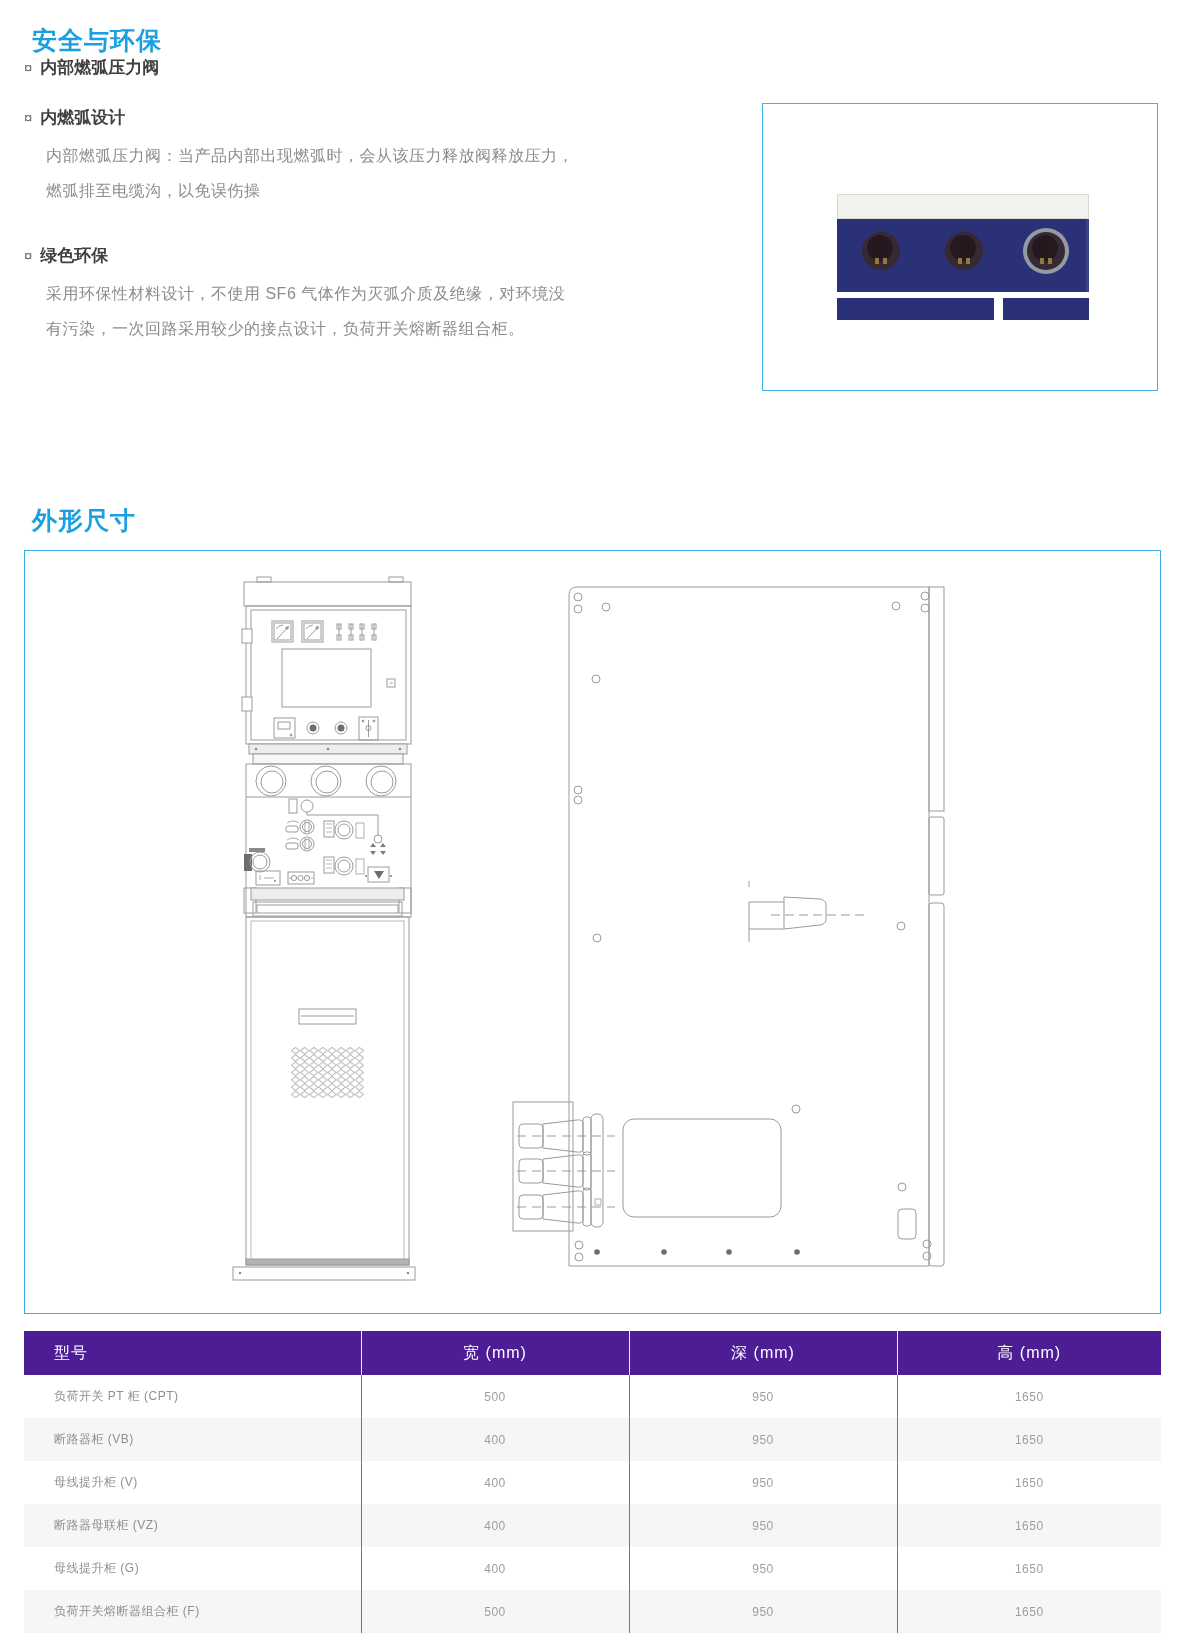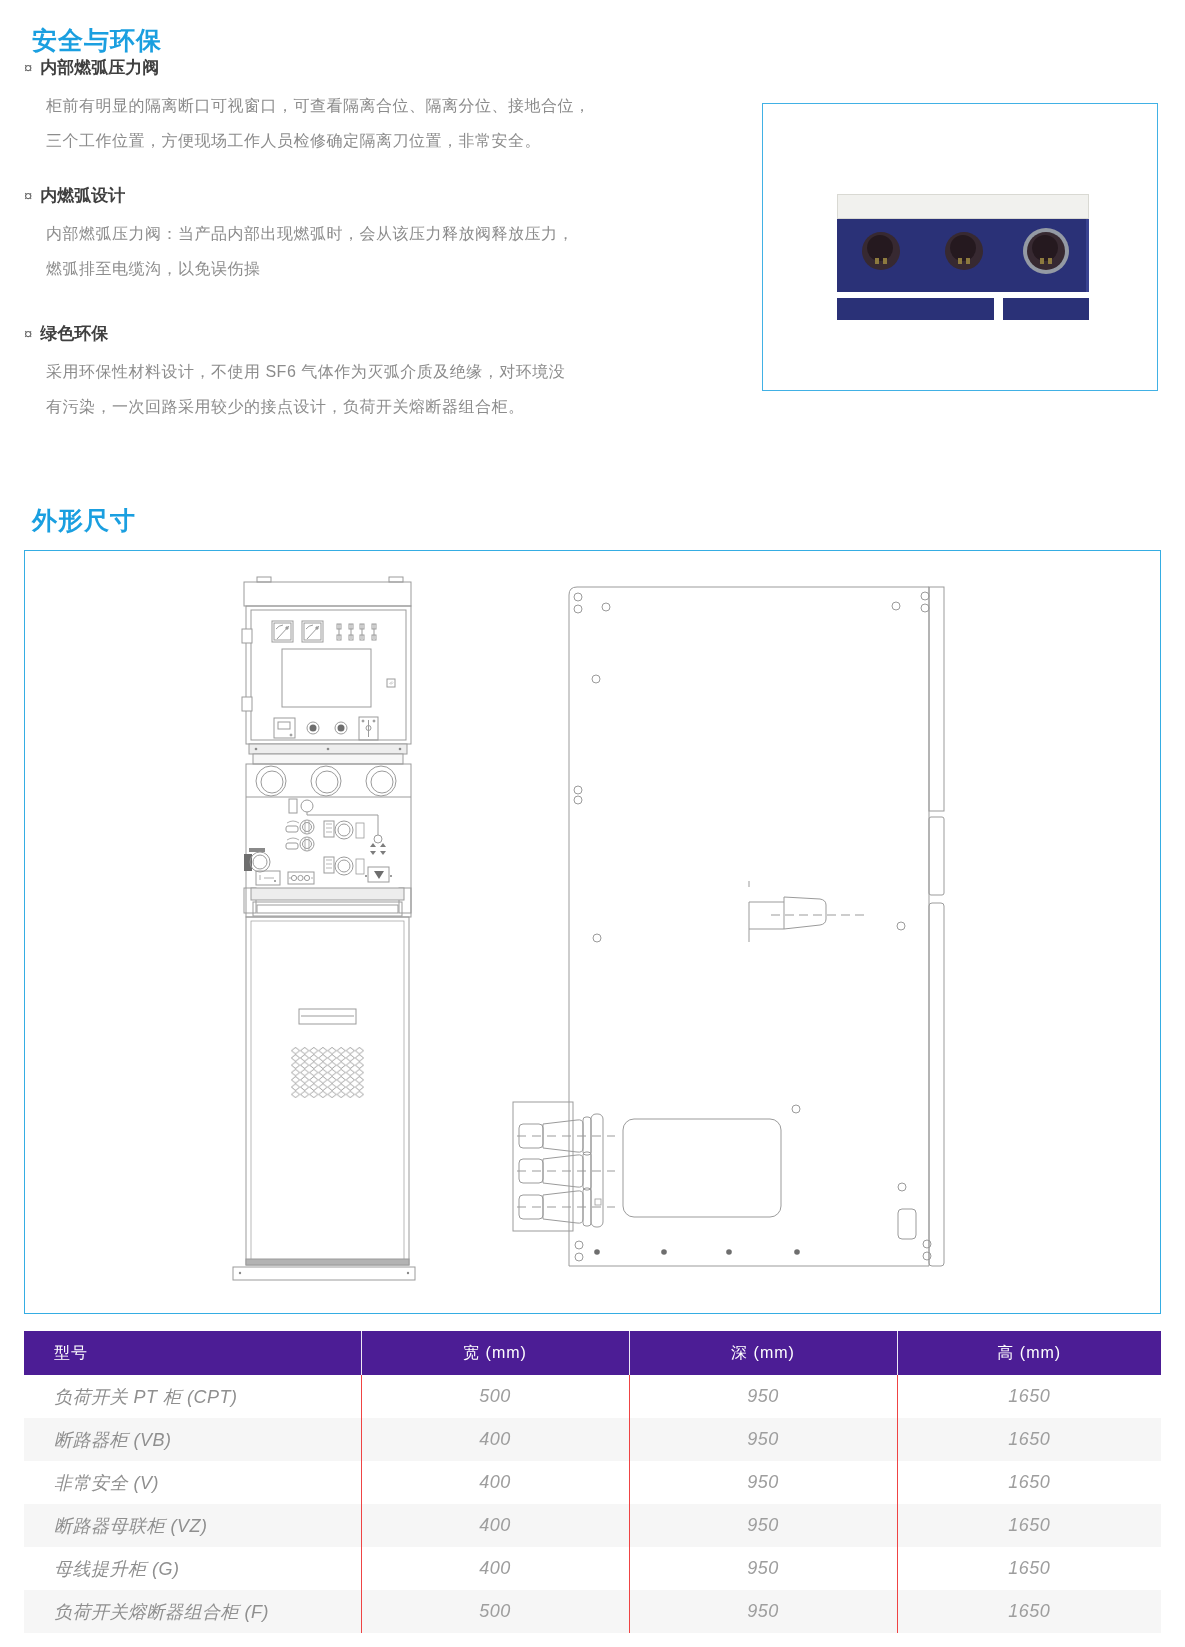--- a/index.html
+++ b/index.html
@@ -67,43 +67,39 @@
     position:absolute;left:24px;top:1331px;width:1137px;
     border-collapse:collapse;table-layout:fixed;
   }
   .spec-table th{
     background:#4c1d95;color:#ffffff;font-weight:400;font-size:16px;
     height:42px;letter-spacing:1px;
   }
   .spec-table th + th, .spec-table td + td{border-left:1px solid rgba(255,255,255,.9);}
   .spec-table td + td{border-left:1px solid #ef4444;}
   .spec-table td{
-    height:41px;font-size:18px;color:#9e9e9e;text-align:center;letter-spacing:.5px;font-style:italic;
+    height:41px;font-size:12px;color:#9e9e9e;text-align:center;letter-spacing:.5px;
   }
   .spec-table th:first-child,.spec-table td:first-child{
     text-align:left;padding-left:30px;
   }
   .spec-table td:first-child{color:#8f8f8f;}
   .spec-table tbody tr:nth-child(even) td{background:#f6f6f6;}
 </style>
 </head>
 <body>
 
 <h2 class="sec-title" style="top:16px">安全与环保</h2>
 
 <div class="features">
   <div class="feature">
     <div class="feature-head">
       <span class="bullet">¤</span>
       <span>内部燃弧压力阀</span>
     </div>
-    <p class="feature-text">
-      <span>柜前有明显的隔离断口可视窗口，可查看隔离合位、隔离分位、接地合位，</span><br>
-      <span>三个工作位置，方便现场工作人员检修确定隔离刀位置，非常安全。</span>
-    </p>
   </div>
   <div class="feature">
     <div class="feature-head">
       <span class="bullet">¤</span>
       <span>内燃弧设计</span>
     </div>
     <p class="feature-text">
       <span>内部燃弧压力阀：当产品内部出现燃弧时，会从该压力释放阀释放压力，</span><br>
       <span>燃弧排至电缆沟，以免误伤操</span>
     </p>
@@ -386,21 +382,21 @@
       <td>950</td>
       <td>1650</td>
     </tr>
     <tr>
       <td>断路器柜 (VB)</td>
       <td>400</td>
       <td>950</td>
       <td>1650</td>
     </tr>
     <tr>
-      <td>非常安全 (V)</td>
+      <td>母线提升柜 (V)</td>
       <td>400</td>
       <td>950</td>
       <td>1650</td>
     </tr>
     <tr>
       <td>断路器母联柜 (VZ)</td>
       <td>400</td>
       <td>950</td>
       <td>1650</td>
     </tr>

